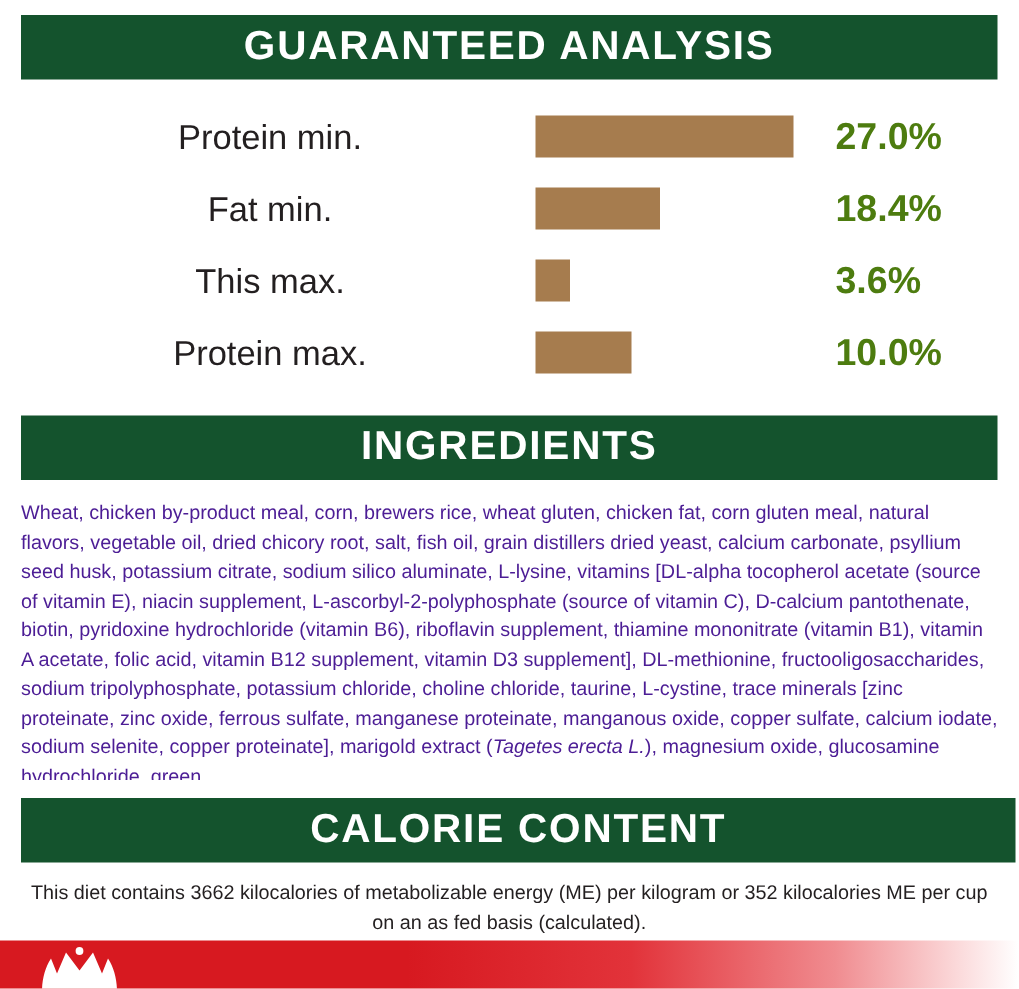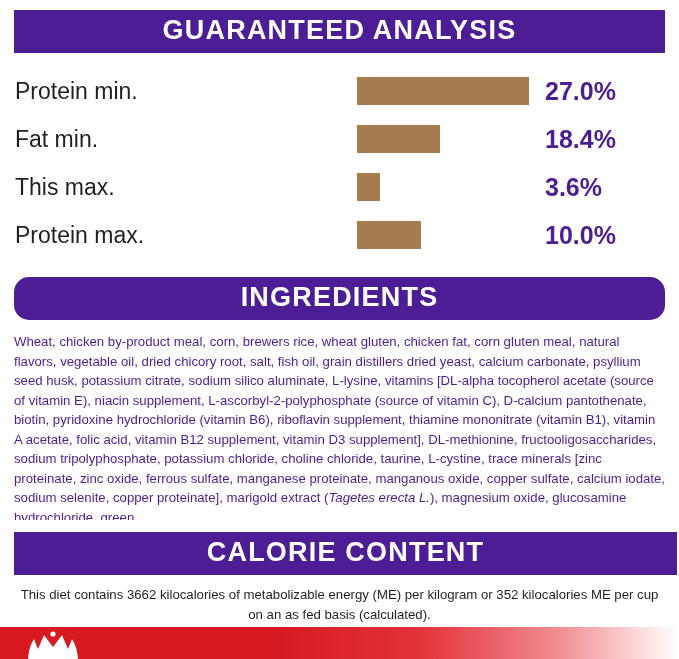--- a/index.html
+++ b/index.html
@@ -18,42 +18,42 @@
 
   .page {
     width: 679px;
     height: 659px;
     position: relative;
     box-sizing: border-box;
   }
 
   
   .bar {
-    background: #4c1d95;
+    background: #14532d;
     color: #ffffff;
     text-align: center;
     font-size: 27px;
     font-weight: bold;
     letter-spacing: 1.2px;
     padding: 7px 0 9px 0;
     line-height: 1;
   }
   .bar-guaranteed { margin: 10px 14px 0 14px; }
-  .bar-ingredients { margin: 18px 14px 0 14px; border-radius: 15px; }
+  .bar-ingredients { margin: 18px 14px 0 14px; }
   .bar-calorie { margin: 12px 2px 0 14px; text-align: center; }
 
   
   .ga-table {
     margin: 14px 14px 0 14px;
     border-collapse: collapse;
     width: calc(100% - 28px);
   }
   .ga-table tr { height: 48px; }
   .ga-label {
-    text-align: left;
+    text-align: center;
     font-size: 23px;
     padding-right: 12px;
     white-space: nowrap;
     width: 330px;
     color: #231f20;
   }
   .ga-barcell {
     padding: 0;
     vertical-align: middle;
     width: 1px;
@@ -61,23 +61,23 @@
   }
   .ga-bar {
     display: inline-block;
     height: 28px;
     background: #a67c4e;
     vertical-align: middle;
   }
   .ga-value {
     font-size: 25px;
     font-weight: bold;
-    padding-left: 16px;
+    padding-left: 28px;
     white-space: nowrap;
-    color: #4c1d95;
+    color: #4d7c0f;
   }
 
   
   .ingredients-text {
     margin: 12px 14px 0 14px;
     font-size: 13.2px;
     line-height: 1.48;
     text-align: left;
     color: #4c1d95;
     max-height: 188px;

